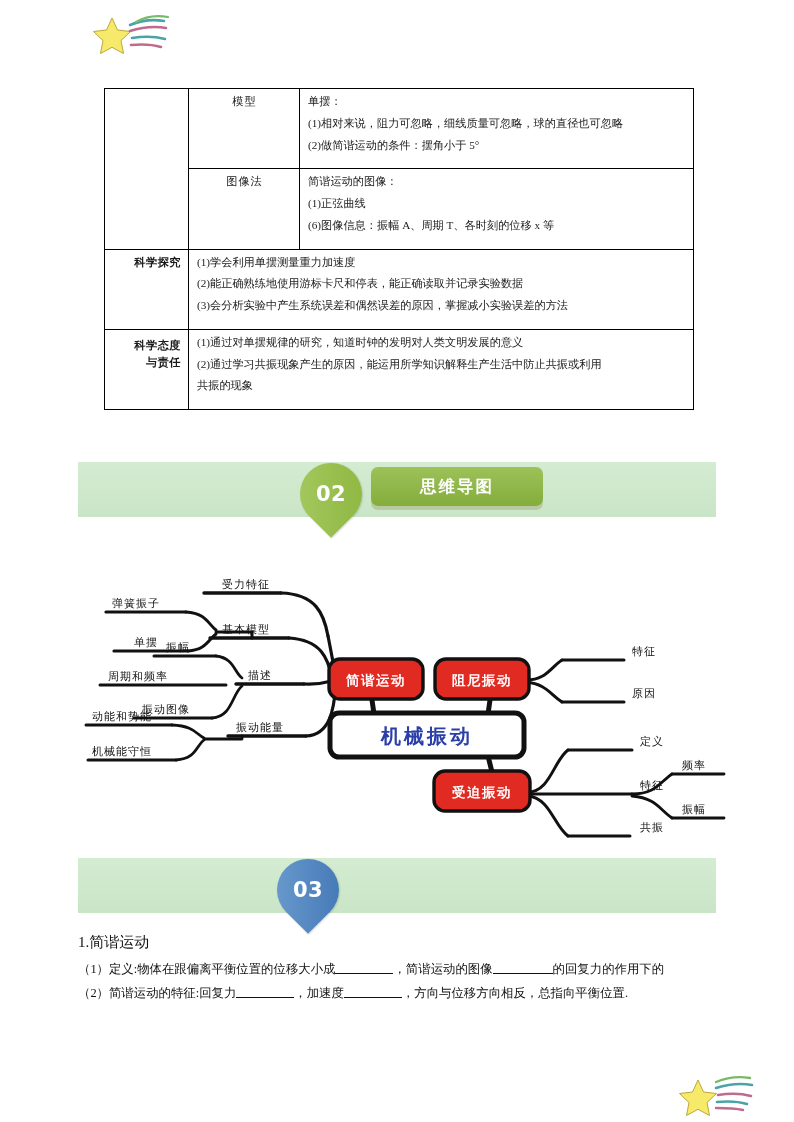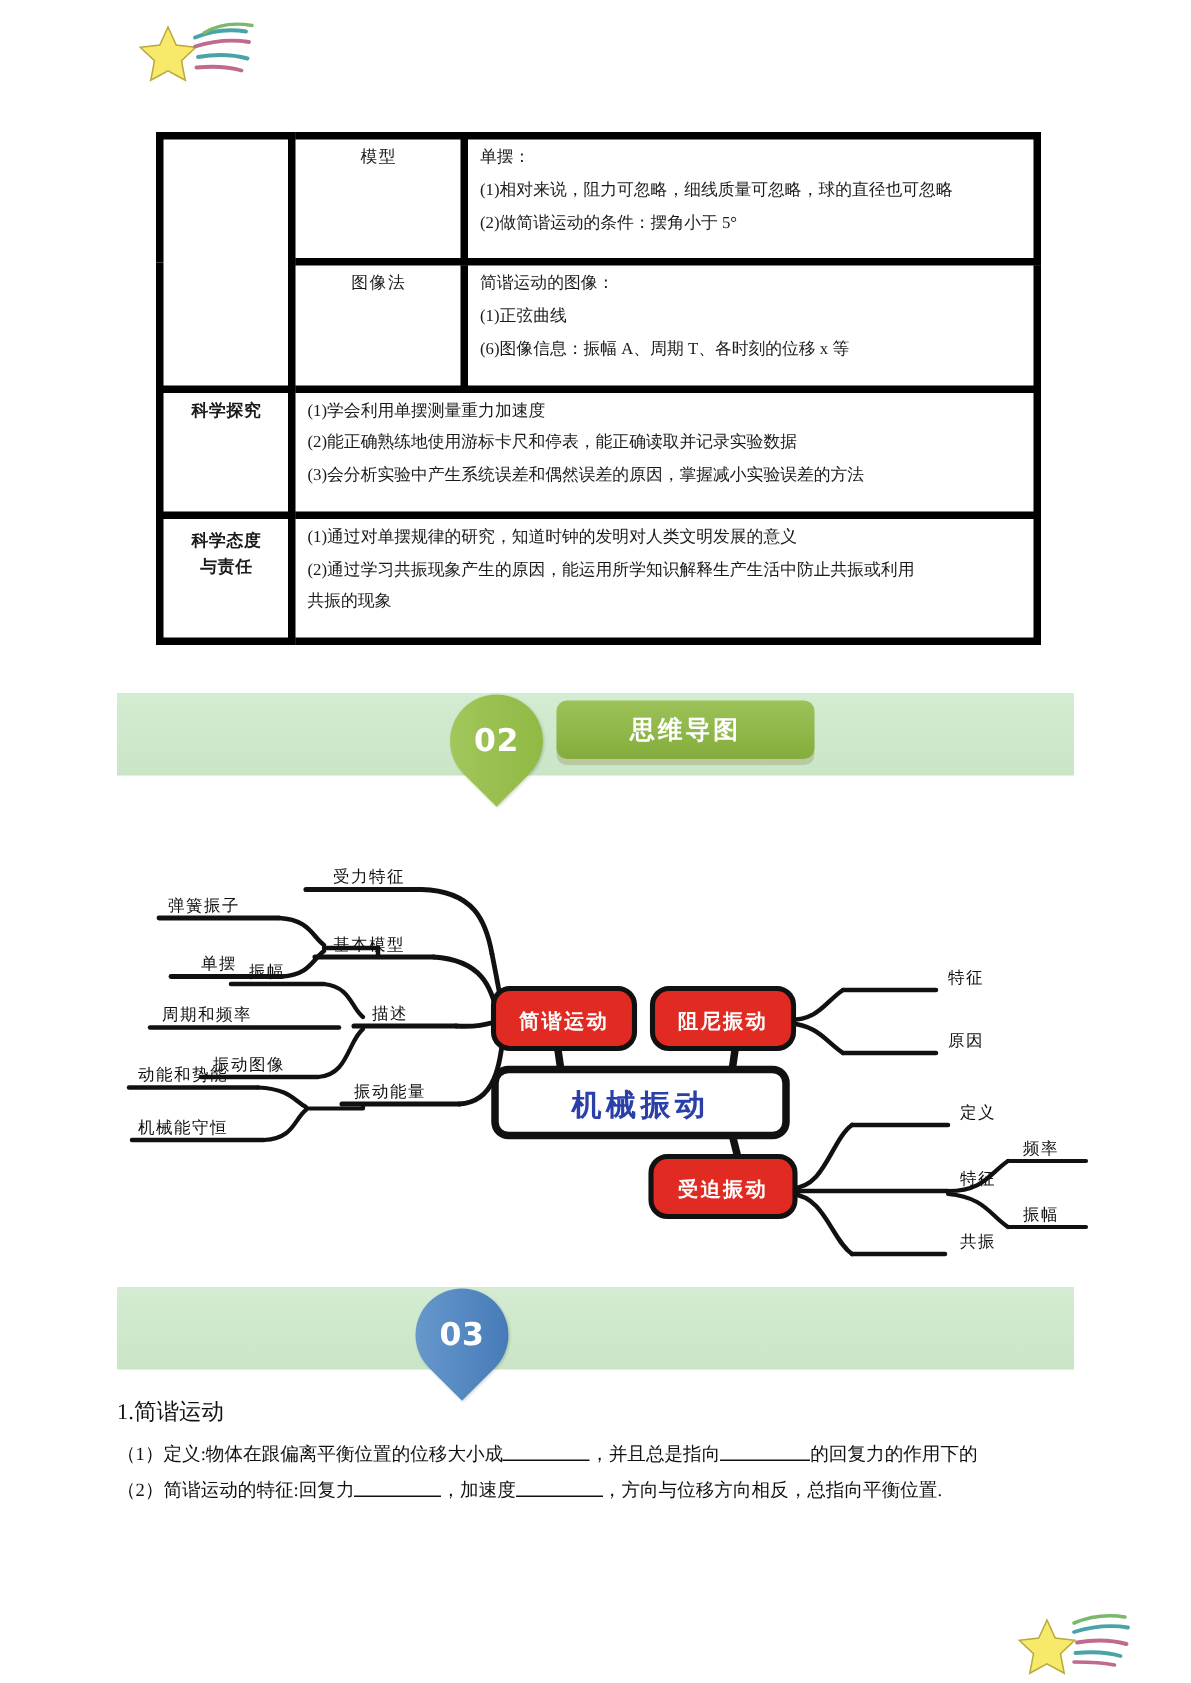--- a/index.html
+++ b/index.html
@@ -13,28 +13,28 @@
   
   .star-deco{position:absolute;width:86px;height:52px;}
   .star-deco.top{left:90px;top:12px;}
   .star-deco.bottom{left:676px;top:1072px;}
 
   
   .tbl-wrap{position:absolute;left:104px;top:88px;width:590px;}
   table.kt{border-collapse:collapse;width:590px;table-layout:fixed;
            font-size:11.2px;line-height:1.05;}
   table.kt td{
-    border:5px solid #000000;
+    border:1px solid #000000;
     padding:7px 7px 17px 8px;
     vertical-align:top;
   }
   td.c1{width:68px;}
   td.c2{width:95px;text-align:center;vertical-align:middle;}
   td.c3{}
-  td.hdrcell{text-align:center;vertical-align:middle;font-weight:bold;
+  td.hdrcell{text-align:right;vertical-align:middle;font-weight:bold;
              letter-spacing:.5px;}
   .ln{margin:0 0 10px 0;white-space:nowrap;}
   .ln:last-child{margin-bottom:0;}
   td.c2.midlbl{letter-spacing:1px;}
   .hdrcell .hl{display:block;line-height:1.5;}
 
   
   .banner{position:absolute;left:78px;width:638px;height:55px;
           background:linear-gradient(180deg,#d4ecd2 0%,#c9e5c6 100%);}
   .banner.b02{top:462px;}
@@ -251,21 +251,21 @@
     </svg>
   </div>
 
   <div class="banner b03"></div>
   <div class="drop d03">
     <span>03</span>
   </div>
 
   <div class="bodytext">
     <p class="t1">1.简谐运动</p>
-    <p><span>（1）定义:物体在跟偏离平衡位置的位移大小成</span><span class="blank"></span><span>，并且总是指向</span><span class="blank w2"></span><span>的回复力的作用下的</span></p>
+    <p><span>（1）定义:物体在跟偏离平衡位置的位移大小成</span><span class="blank"></span><span>，简谐运动的图像</span><span class="blank w2"></span><span>的回复力的作用下的</span></p>
     <p><span>（2）简谐运动的特征:回复力</span><span class="blank"></span><span>，加速度</span><span class="blank"></span><span>，方向与位移方向相反，总指向平衡位置.</span></p>
   </div>
 
   <div class="star-deco bottom">
     <svg width="86" height="52" viewBox="0 0 86 52">
       <path d="M22 8 L27.5 20 L40.5 21.5 L31 30.5 L33.5 43.5 L22 37.3 L10.5 43.5 L13 30.5 L3.5 21.5 L16.5 20 Z" fill="#f7e96a" stroke="#b9a93a" stroke-width="1"></path>
       <path d="M40 10 C52 5 62 4 74 6" stroke="#7ab86a" stroke-width="2.4" fill="none" stroke-linecap="round"></path>
       <path d="M40 16 C53 12 64 11 76 13" stroke="#4aa3a8" stroke-width="2.6" fill="none" stroke-linecap="round"></path>
       <path d="M42 23 C54 21 64 21 75 24" stroke="#c06a8e" stroke-width="2.6" fill="none" stroke-linecap="round"></path>
       <path d="M41 30 C52 29 61 29 71 32" stroke="#4aa3a8" stroke-width="2.6" fill="none" stroke-linecap="round"></path>

